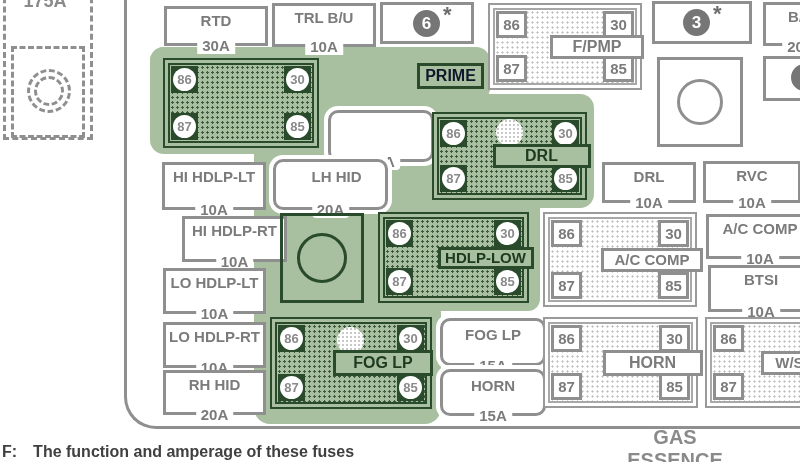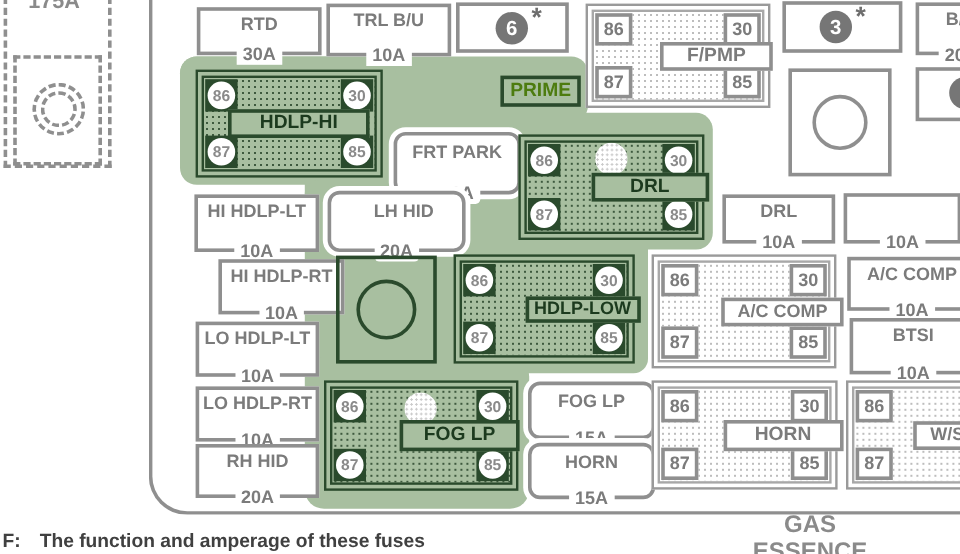--- a/index.html
+++ b/index.html
@@ -56,21 +56,21 @@
   .dashed-circle{position:absolute;border:3px dashed #8f8f8f;border-radius:50%;}
   .hybrid-text{position:absolute;color:#8a8a8a;font-weight:bold;font-size:18px;
     text-align:center;white-space:nowrap;}
   
   .sock{position:absolute;display:flex;align-items:center;justify-content:center;}
   .sock.graybox{border:3px solid #8f8f8f;background:#fff;}
   .sock.greenbox{border:3px solid #2a4a2c;}
   .sock .ring{border-radius:50%;}
   .sock.graybox .ring{width:40px;height:40px;border:3px solid #8f8f8f;}
   .sock.greenbox .ring{width:44px;height:44px;border:3px solid #2a4a2c;}
-  .prime-box{position:absolute;border:3px solid #2a4a2c;color:#4d7c0f;font-weight:bold;
+  .prime-box{position:absolute;border:3px solid #2a4a2c;color:#0f172a;font-weight:bold;
     font-size:16px;display:flex;align-items:center;justify-content:center;}
   .bottom-label{position:absolute;color:#8a8a8a;font-weight:bold;font-size:20px;
     text-align:center;line-height:23px;}
   .footnote{position:absolute;color:#404040;font-size:16px;font-weight:bold;white-space:nowrap;}
   .footnote .pre{margin-right:16px;}
 </style>
 </head>
 <body>
 
 <div class="canvas">
@@ -110,20 +110,21 @@
     <span class="amp" style="bottom:-12px;">20A</span>
   </div>
 
   <div class="sock graybox" style="left:657px;top:57px;width:80px;height:84px;">
     <div class="ring"></div>
   </div>
   <div class="badgebox" style="left:763px;top:56px;width:70px;height:39px;">
     <div class="badge" style="left:25px;top:5px;"></div>
   </div>
   <div class="fusebox" style="left:703px;top:161px;width:92px;height:36px;">
+    <span class="lbl">RVC</span>
     <span class="amp">10A</span>
   </div>
   <div class="fusebox" style="left:706px;top:214px;width:102px;height:39px;">
     <span class="lbl">A/C COMP</span>
     <span class="amp">10A</span>
   </div>
   <div class="fusebox" style="left:708px;top:265px;width:100px;height:41px;">
     <span class="lbl">BTSI</span>
     <span class="amp">10A</span>
   </div>
@@ -143,21 +144,20 @@
   <div class="fusebox" style="left:163px;top:322px;width:97px;height:40px;">
     <span class="lbl">LO HDLP-RT</span>
     <span class="amp">10A</span>
   </div>
   <div class="fusebox" style="left:163px;top:370px;width:97px;height:39px;">
     <span class="lbl">RH HID</span>
     <span class="amp">20A</span>
   </div>
 
   <div class="fusebox rounded" style="left:328px;top:110px;width:100px;height:46px;">
-    <span class="lbl" style="padding-top:6px;">FRT PARK</span>
     <span class="amp">10A</span>
   </div>
   <div class="fusebox rounded" style="left:273px;top:159px;width:97px;height:45px;padding-left:12px;">
     <span class="lbl" style="padding-top:6px;">LH HID</span>
     <span class="amp">20A</span>
   </div>
   <div class="fusebox" style="left:602px;top:162px;width:88px;height:35px;">
     <span class="lbl">DRL</span>
     <span class="amp">10A</span>
   </div>
@@ -183,21 +183,20 @@
       </div>
     <div class="pin-c tr">
         <span class="disc">30</span>
       </div>
     <div class="pin-c bl">
         <span class="disc">87</span>
       </div>
     <div class="pin-c br">
         <span class="disc">85</span>
       </div>
-    <div class="plate green" style="width:112px;height:18px;margin-left:8px;">HDLP-HI</div>
   </div>
 
   <div class="relay green" style="left:432px;top:112px;width:151px;height:84px;">
     <div class="tex"></div>
     <div class="wdot" style="left:62px;top:5px;"></div>
     <div class="pin-c tl">
         <span class="disc">86</span>
       </div>
     <div class="pin-c tr">
         <span class="disc">30</span>

